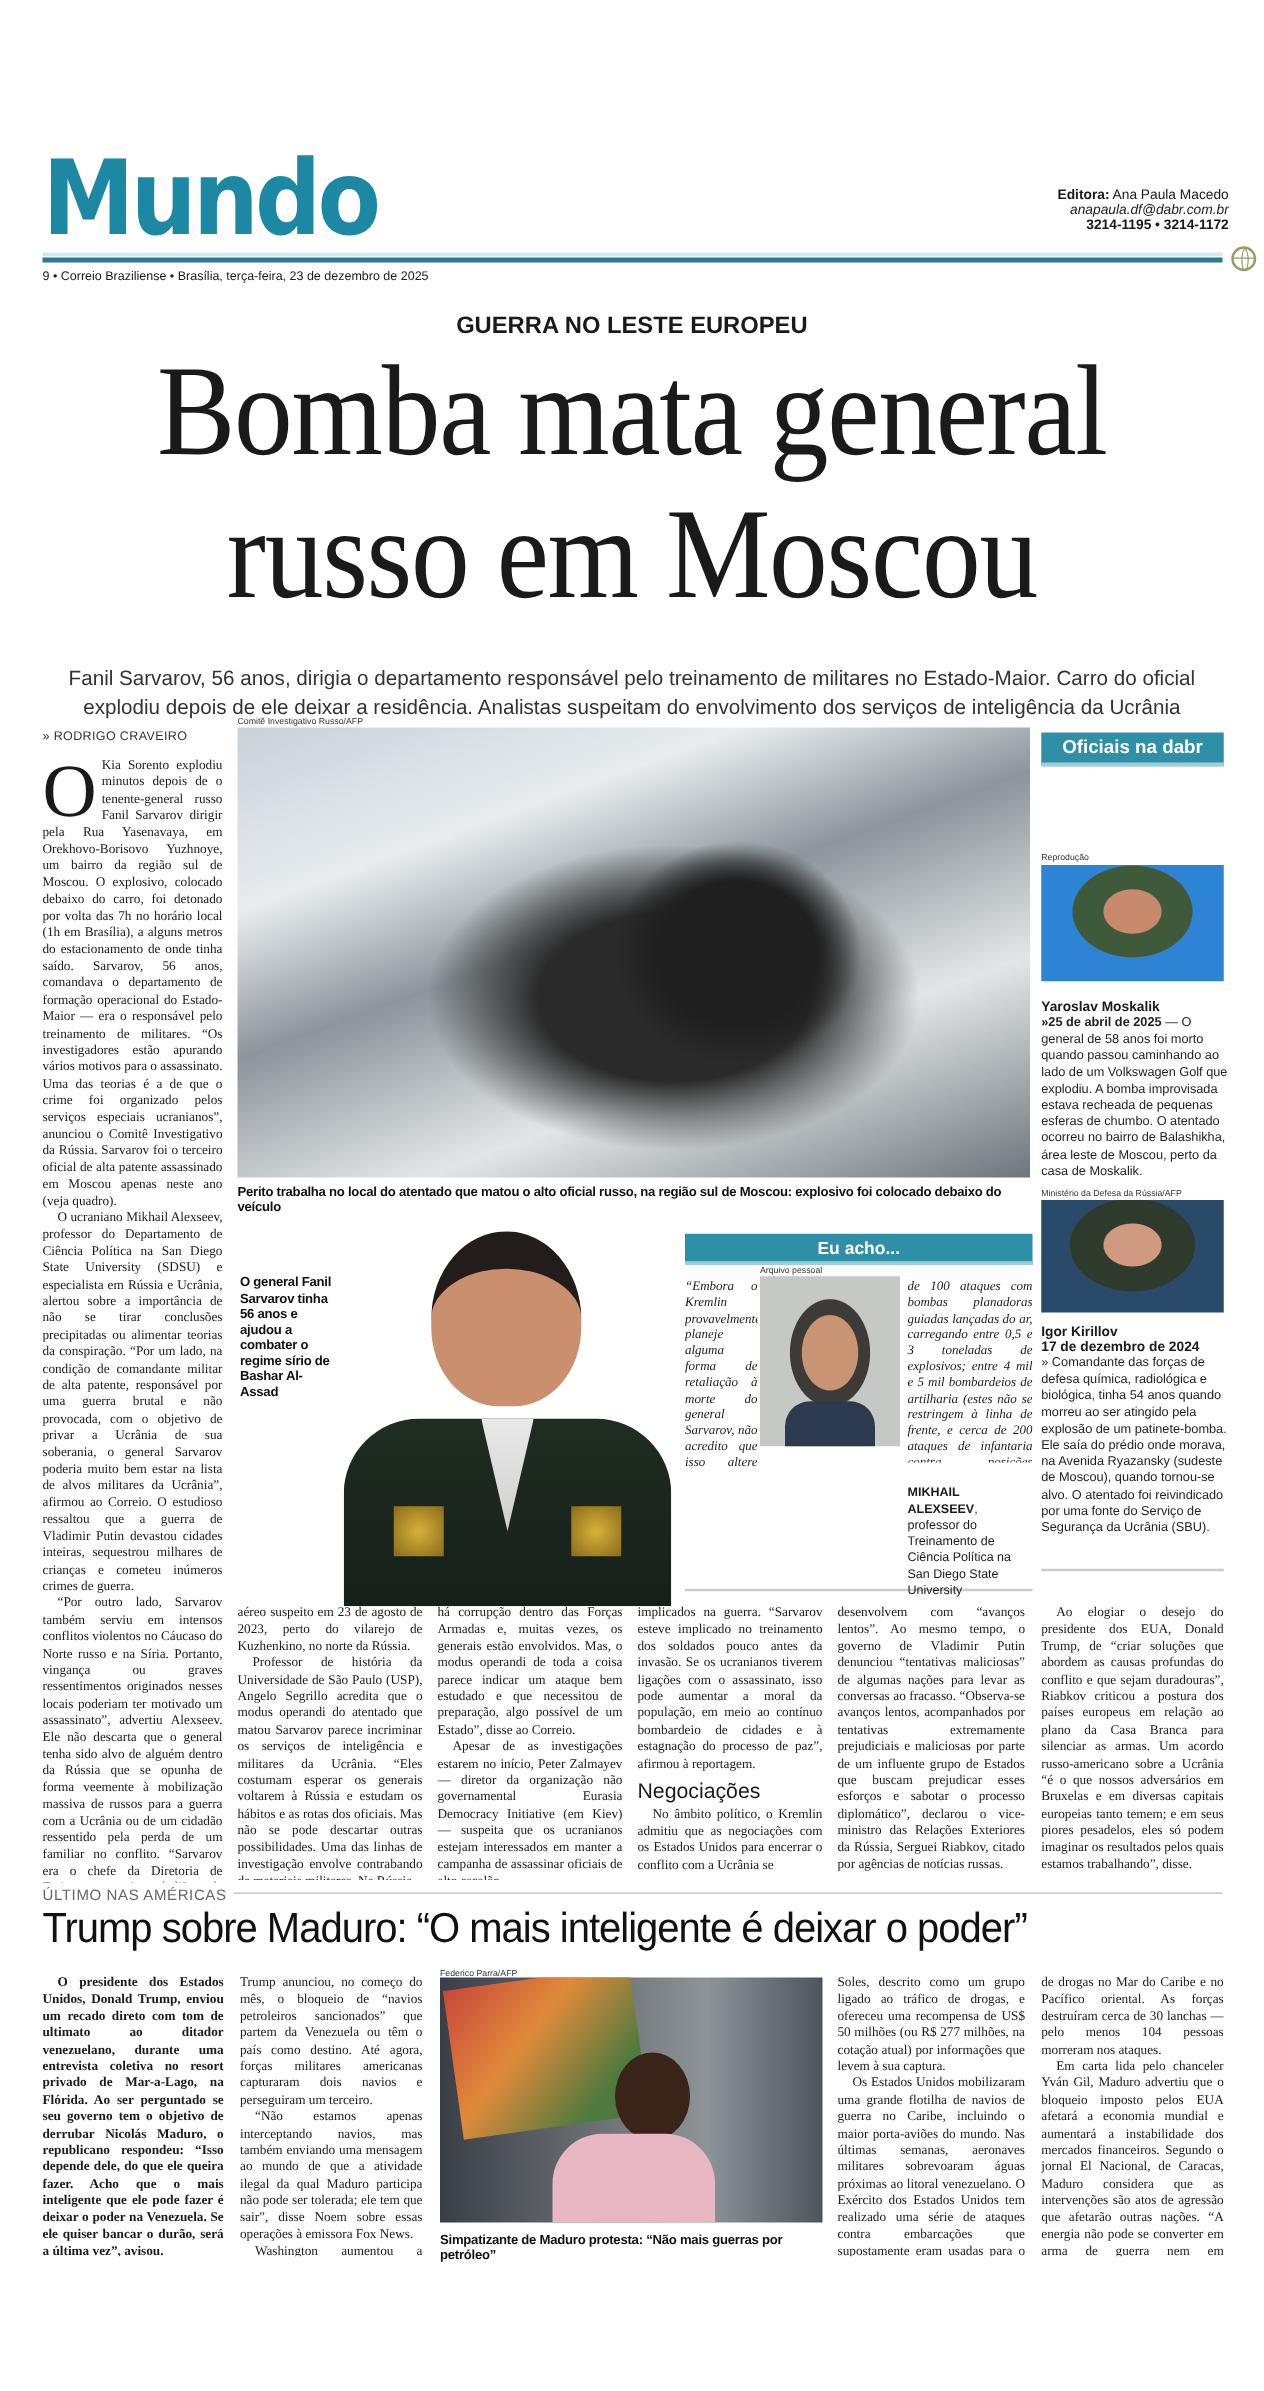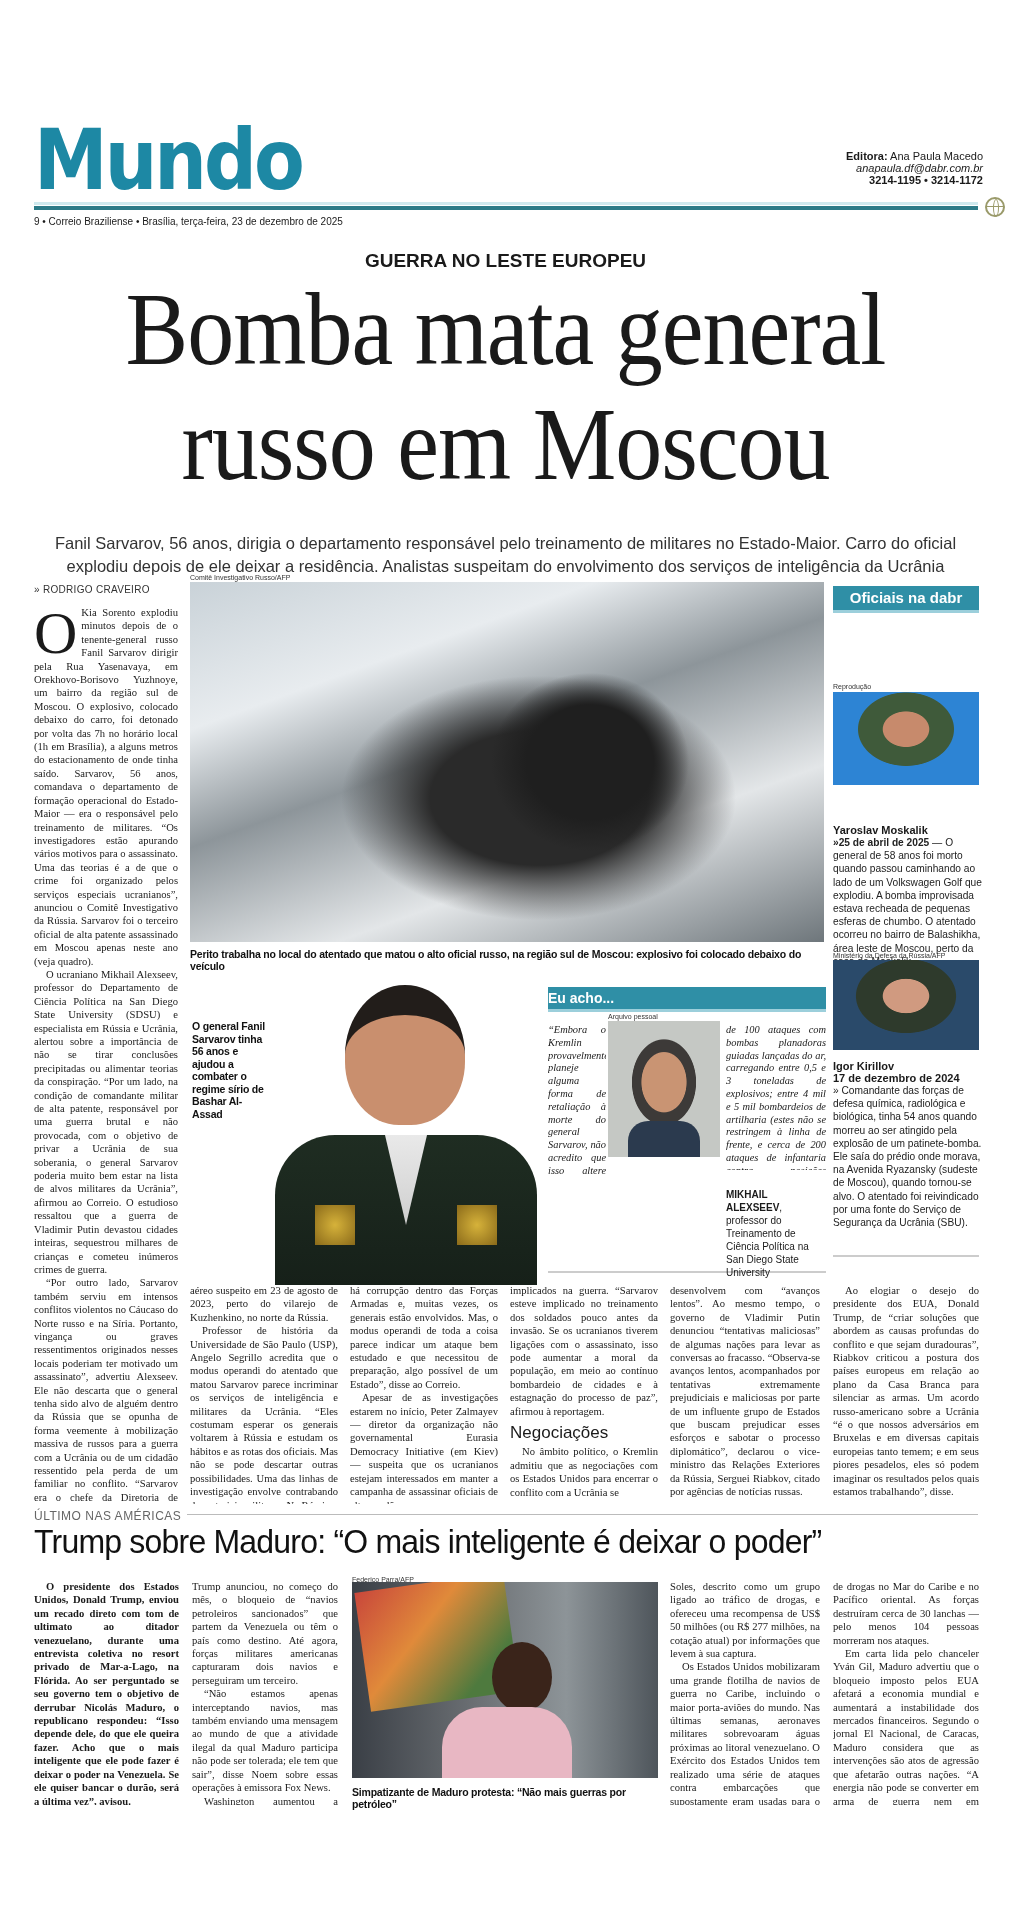--- a/index.html
+++ b/index.html
@@ -32,21 +32,21 @@
   .photo { background: linear-gradient(135deg, #b9c3c9 0%, #7d8a91 40%, #3e4346 60%, #9fa9ad 100%); }
   .credit { font-size: 7px; color: #333; }
   .caption { font-weight: bold; font-size: 10.5px; color: #111; letter-spacing: -0.2px; }
 
   .box-header { background: #2f8fa6; color: #fff; font-weight: bold; font-size: 15px; text-align: center; line-height: 24px; border-bottom: 3px solid #9ccfdb; }
   .side-title { font-size: 11px; line-height: 14px; text-transform: uppercase; color: #111; }
   .side-name { font-weight: bold; font-size: 11px; }
   .side-text { font-size: 10.2px; line-height: 13.2px; color: #222; }
   .uniform { background: linear-gradient(#1f2d22, #162019); }
 
-  .quote-box-head { background: #2f8fa6; color: #fff; font-weight: bold; font-size: 14px; text-align: left; line-height: 22px; border-bottom: 3px solid #9ccfdb; }
+  .quote-box-head { background: #2f8fa6; color: #fff; font-weight: bold; font-size: 14px; text-align: center; line-height: 22px; border-bottom: 3px solid #9ccfdb; }
   .italic-col { font-family: "Liberation Serif", serif; font-style: italic; font-size: 10.4px; line-height: 12.8px; text-align: justify; }
   .sub-head { font-weight: normal; font-size: 17px; }
 
   .section2-kicker { left: 34px; top: 1509px; font-size: 12px; color: #666; letter-spacing: 0.5px; }
   .section2-rule { left: 34px; top: 1514px; width: 944px; height: 1px; background: #bbb; }
   .section2-head { left: 34px; top: 1522px; font-size: 32px; line-height: 38px; letter-spacing: -0.8px; color: #111; transform: scaleY(1.05); transform-origin: left top; }
 </style>
 </head>
 <body>
 
@@ -122,21 +122,21 @@
 </div>
 <div class="abs col" style="left:670px; top:1284px; width:150px; height:220px; overflow:hidden;">
   <p class="noindent">desenvolvem com “avanços lentos”. Ao mesmo tempo, o governo de Vladimir Putin denunciou “tentativas maliciosas” de algumas nações para levar as conversas ao fracasso. “Observa-se avanços lentos, acompanhados por tentativas extremamente prejudiciais e maliciosas por parte de um influente grupo de Estados que buscam prejudicar esses esforços e sabotar o processo diplomático”, declarou o vice-ministro das Relações Exteriores da Rússia, Serguei Riabkov, citado por agências de notícias russas.</p>
 </div>
 
 <div class="abs" style="left:833px; top:586px; width:146px;">
   <div class="box-header sans">Oficiais na dabr</div>
 </div>
 <div class="abs credit sans" style="left:833px; top:683px;">Reprodução</div>
 <div class="abs" style="left:833px; top:692px; width:146px; height:93px; background: radial-gradient(ellipse at 50% 40%, #c78a6c 0 22%, #3f5a3a 23% 46%, #2d84d4 47%);"></div>
-<div class="abs sans" style="left:833px; top:800px; width:150px;margin-top:24px;">
+<div class="abs sans" style="left:833px; top:800px; width:150px;">
   <div class="side-name">Yaroslav Moskalik</div>
   <div class="side-text"><b>»25 de abril de 2025</b><span> — O general de 58 anos foi morto quando passou caminhando ao lado de um Volkswagen Golf que explodiu. A bomba improvisada estava recheada de pequenas esferas de chumbo. O atentado ocorreu no bairro de Balashikha, área leste de Moscou, perto da casa de Moskalik.</span></div>
 </div>
 <div class="abs credit sans" style="left:833px; top:952px;">Ministério da Defesa da Rússia/AFP</div>
 <div class="abs" style="left:833px; top:960px; width:146px; height:90px; background: radial-gradient(ellipse at 50% 40%, #d09a80 0 22%, #2e3a2c 23% 48%, #2a4a6a 49%);"></div>
 <div class="abs sans" style="left:833px; top:1060px; width:150px;">
   <div class="side-name">Igor Kirillov</div>
   <div class="side-name" style="font-weight:bold;">17 de dezembro de 2024</div>
   <div class="side-text">» Comandante das forças de defesa química, radiológica e biológica, tinha 54 anos quando morreu ao ser atingido pela explosão de um patinete-bomba. Ele saía do prédio onde morava, na Avenida Ryazansky (sudeste de Moscou), quando tornou-se alvo. O atentado foi reivindicado por uma fonte do Serviço de Segurança da Ucrânia (SBU).</div>
 </div>

